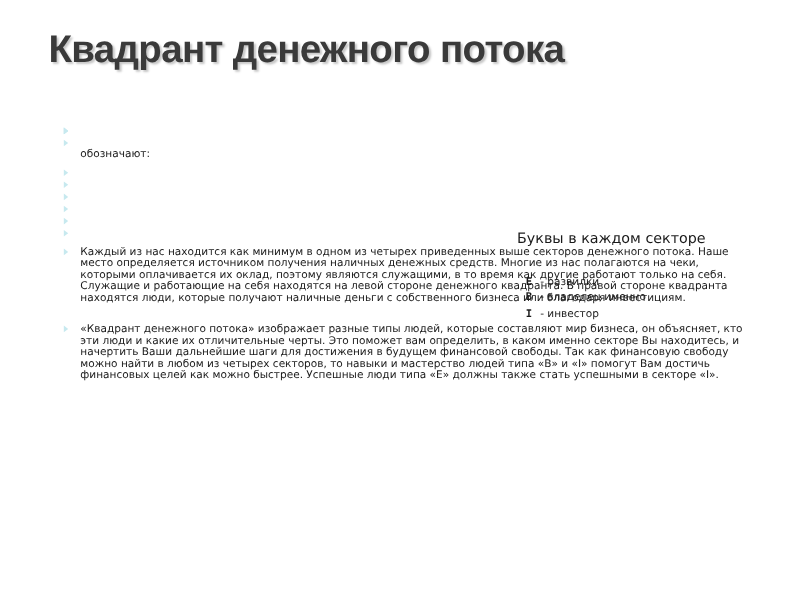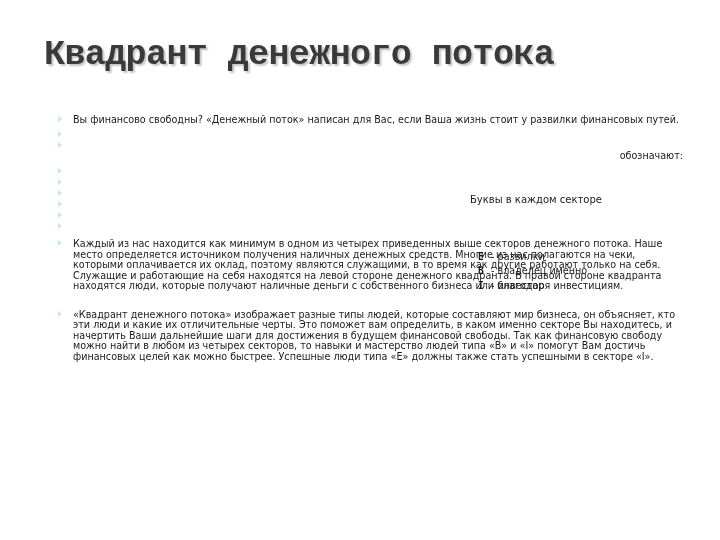--- a/index.html
+++ b/index.html
@@ -17,23 +17,23 @@
     }
     .slide {
       position: absolute;
       left: 0; top: 0;
       width: 720px; height: 540px;
       background: #ffffff;
     }
     .title {
       position: absolute;
       left: 44px;
-      top: 35px;
+      top: 25px;
       margin: 0;
-      font-family: Liberation Mono, monospace;
+      font-family: Liberation Sans, sans-serif;
       font-weight: bold;
       font-size: 35px;
       letter-spacing: -0.6px;
       color: #3a3a3a;
       text-shadow: 2px 2px 2px #c6c6c6;
       white-space: nowrap;
     }
     .content {
       position: absolute;
       left: 58px;
@@ -55,22 +55,22 @@
       border-top: 3.5px solid transparent;
       border-bottom: 3.5px solid transparent;
       border-left: 4px solid #c7e9ef;
     }
     .gap-s { margin-bottom: 4px; }
     .gap-m { margin-bottom: 18px; }
     .empty { height: 11px; }
     .letters-head {
       position: absolute;
       left: 470px;
-      top: 195px;
-      font-size: 10px;
+      top: 213px;
+      font-size: 13px;
       line-height: 10.5px;
       color: #1a1a1a;
     }
     .legend {
       position: absolute;
       left: 478px;
       top: 250px;
       font-size: 9.6px;
       line-height: 14.4px;
       color: #1a1a1a;
@@ -90,32 +90,28 @@
   <h1 class="title">Квадрант денежного потока</h1>
 
   <div class="content">
 
     <div class="row">
       <span class="bullet"></span>
     </div>
     <div class="row">
       <span class="bullet"></span>
     </div>
-    <div class="row gap-s">
-      <span class="bullet"></span>
-      <span>Вы финансово свободны? «Денежный поток» написан для Вас, если Ваша жизнь стоит у развилки финансовых путей.</span>
-    </div>
 
     <div class="row empty">
       <span class="bullet"></span>
     </div>
     <div class="row empty">
       <span class="bullet"></span>
     </div>
-    <div class="row" style="margin-top:-1px;text-align:right;">
+    <div class="row" style="margin-top:-1px;">
       <span>обозначают:</span>
     </div>
 
     <div style="height:6px;"></div>
     <div class="row empty">
       <span class="bullet"></span>
     </div>
     <div class="row empty">
       <span class="bullet"></span>
     </div>

